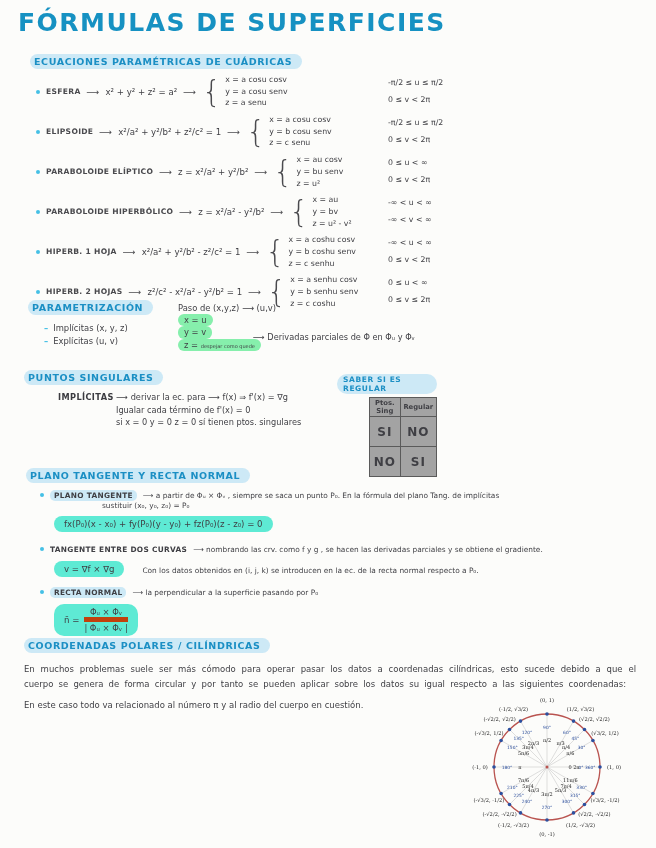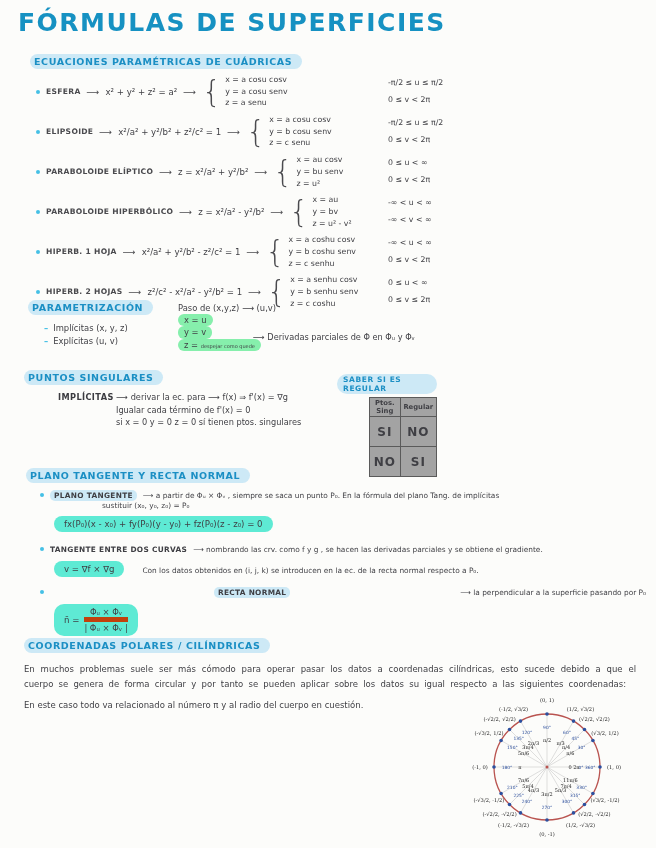--- a/index.html
+++ b/index.html
@@ -242,21 +242,21 @@
     <div class="bullet-line" style="margin-top:12px;">
       <span class="dot"></span>
       <span class="blabel">TANGENTE ENTRE DOS CURVAS</span>
       <span>⟶  nombrando las crv. como f y g , se hacen las derivadas parciales y se obtiene el gradiente.</span>
     </div>
     <div class="f2row">
       <span class="formula">v = ∇f × ∇g</span>
       <span class="note">Con los datos obtenidos en (i, j, k) se introducen en la ec. de la recta normal respecto a P₀.</span>
     </div>
 
-    <div class="bullet-line" style="margin-top:10px;justify-content:space-between;">
+    <div class="bullet-line" style="margin-top:10px;">
       <span class="dot"></span>
       <span class="bpill">RECTA NORMAL</span>
       <span>⟶  la perpendicular a la superficie pasando por P₀</span>
     </div>
     <div>
       <span class="formula fracf">
         <span>n̄ =</span>
         <span class="frac">
           <span class="num">Φᵤ × Φᵥ</span>
           <span class="den">| Φᵤ × Φᵥ |</span>

